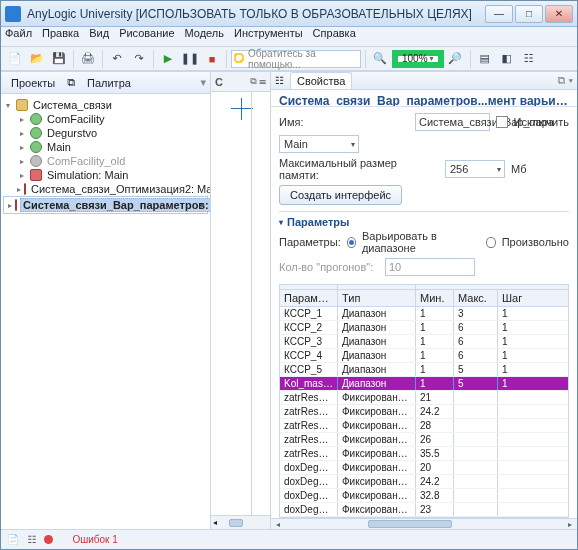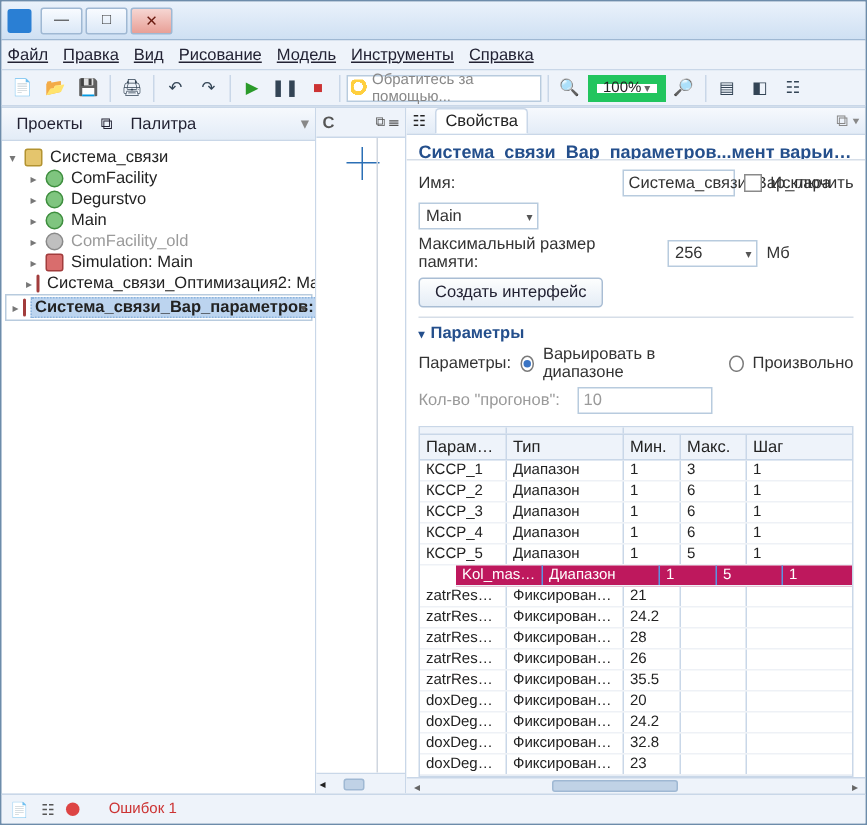--- a/index.html
+++ b/index.html
@@ -32,23 +32,22 @@
   .winbtn {
     width:28px; height:18px; border:1px solid #9fb8d3; border-radius:2px;
     background:linear-gradient(#f8fbff,#dbe8f7);
     display:flex; align-items:center; justify-content:center;
     font-size:10px; color:#333;
   }
   .winbtn.close { background:linear-gradient(#f6d6d2,#e89f96); color:#6a1a10;}
   
   .menubar {
     height:20px; background:#eef3fa; border-bottom:1px solid #c9d7e8;
-    display:flex; align-items:center; padding:0 4px; gap:10px;
+    display:flex; padding:0 4px; gap:10px;
     color:#223;
-    text-decoration:underline;
   }
   .menubar span { cursor:default;}
   
   .toolbar {
     height:24px; background:#eef3fa; border-bottom:1px solid #c9d7e8;
     display:flex; align-items:center; padding:0 4px; gap:2px;
     overflow:hidden;
   }
   .tbtn {
     width:20px; height:20px; border:1px solid transparent; border-radius:2px;
@@ -155,41 +154,42 @@
   .ptable{border:1px solid #c9d7e8;margin:0 8px;}
   .ptable .ghdr{display:flex;background:#eef3fa;border-bottom:1px solid #c9d7e8;}
   .ptable .ghdr2{display:flex;background:#eef3fa;border-bottom:1px solid #c9d7e8;}
   .ptable .cell{border-right:1px solid #c9d7e8;padding:2px 4px;overflow:hidden;white-space:nowrap;text-overflow:ellipsis;}
   .ptable .c-param{width:58px;} .ptable .c-type{width:78px;}
   .ptable .c-min{width:38px;} .ptable .c-max{width:44px;} .ptable .c-step{width:30px;border-right:none;}
   .ptable .c-zgroup{width:112px;text-align:center;}
   .ptable .body{max-height:210px;overflow-y:auto;}
   .prow{display:flex;border-bottom:1px solid #eef1f6;font-size:10px;}
   .prow .cell{padding:1px 4px;}
-  .prow.selrow{background:#be185d;color:#fff;margin-left:24px;}
+  .prow.selrow{background:#a21caf;color:#fff;}
   .prow.selrow .cell{border-right-color:#5a93e2;}
   
   .statusbar{height:20px;background:#eef3fa;border-top:1px solid #c9d7e8;
     display:flex;align-items:center;padding:0 6px;gap:8px;font-size:10px;color:#555;}
   .statusbar .err{color:#c33;display:flex;align-items:center;gap:19px;}
   .statusbar .err .dot{width:9px;height:9px;border-radius:50%;background:#d44;}
   .statusbar .spacer{flex:1;}
   
   .right .bscroll{height:14px;border-top:1px solid #c9d7e8;background:#eef3fa;
     display:flex;align-items:center;}
   .right .bscroll .arrow{width:14px;text-align:center;color:#666;font-size:8px;}
   .right .bscroll .track{flex:1;position:relative;height:10px;}
   .right .bscroll .thumb{position:absolute;left:30%;width:30%;top:1px;height:8px;
     background:#c0d2e6;border:1px solid #9fb8d3;border-radius:2px;}
 </style>
 </head>
 <body>
 
 <div class="titlebar">
   <span class="appicon"></span>
+  <span class="title">AnyLogic University [ИСПОЛЬЗОВАТЬ ТОЛЬКО В ОБРАЗОВАТЕЛЬНЫХ ЦЕЛЯХ]</span>
   <div class="winbtns">
     <div class="winbtn">—</div>
     <div class="winbtn">□</div>
     <div class="winbtn close">✕</div>
   </div>
 </div>
 
 <div class="menubar">
   <span>Файл</span>
   <span>Правка</span>

